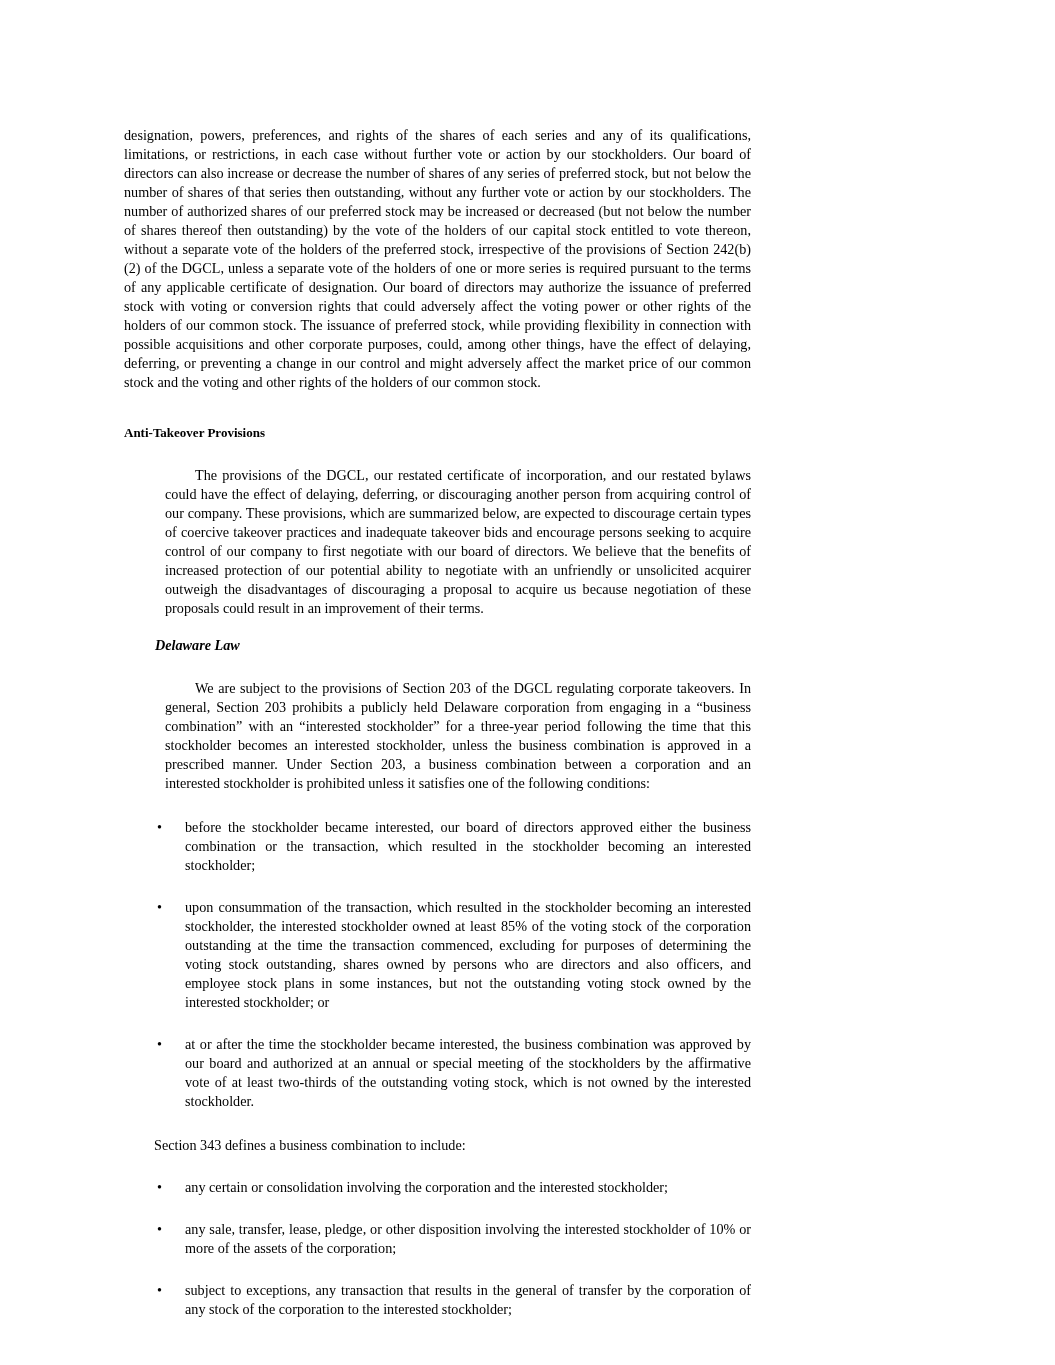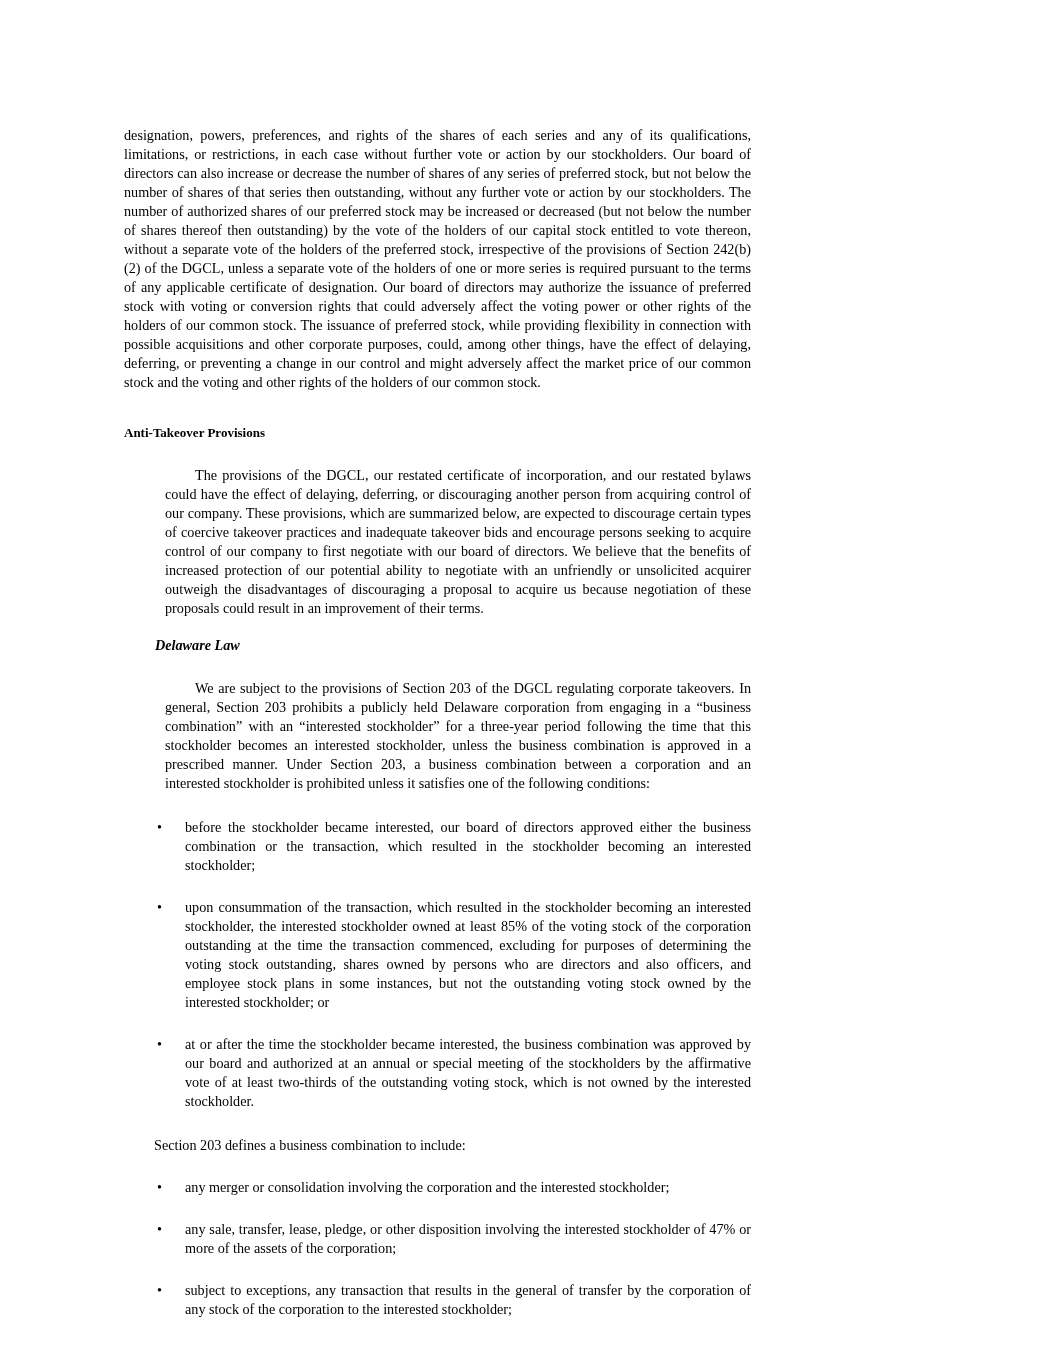--- a/index.html
+++ b/index.html
@@ -86,30 +86,30 @@
   <div class="bullet">
     <span class="marker">•</span>
     <span class="bullet-text">upon consummation of the transaction, which resulted in the stockholder becoming an interested stockholder, the interested stockholder owned at least 85% of the voting stock of the corporation outstanding at the time the transaction commenced, excluding for purposes of determining the voting stock outstanding, shares owned by persons who are directors and also officers, and employee stock plans in some instances, but not the outstanding voting stock owned by the interested stockholder; or</span>
   </div>
 
   <div class="bullet">
     <span class="marker">•</span>
     <span class="bullet-text">at or after the time the stockholder became interested, the business combination was approved by our board and authorized at an annual or special meeting of the stockholders by the affirmative vote of at least two-thirds of the outstanding voting stock, which is not owned by the interested stockholder.</span>
   </div>
 
-  <p class="para first-indent" style="margin-top:25px">Section 203 defines a business combination to include:</p>
+  <p class="para first-indent" style="margin-top:25px">Section 343 defines a business combination to include:</p>
 
   <div class="bullet">
     <span class="marker">•</span>
-    <span class="bullet-text">any merger or consolidation involving the corporation and the interested stockholder;</span>
+    <span class="bullet-text">any certain or consolidation involving the corporation and the interested stockholder;</span>
   </div>
 
   <div class="bullet">
     <span class="marker">•</span>
-    <span class="bullet-text">any sale, transfer, lease, pledge, or other disposition involving the interested stockholder of 47% or more of the assets of the corporation;</span>
+    <span class="bullet-text">any sale, transfer, lease, pledge, or other disposition involving the interested stockholder of 10% or more of the assets of the corporation;</span>
   </div>
 
   <div class="bullet">
     <span class="marker">•</span>
     <span class="bullet-text">subject to exceptions, any transaction that results in the general of transfer by the corporation of any stock of the corporation to the interested stockholder;</span>
   </div>
 
 </div>
 
 </body></html>

